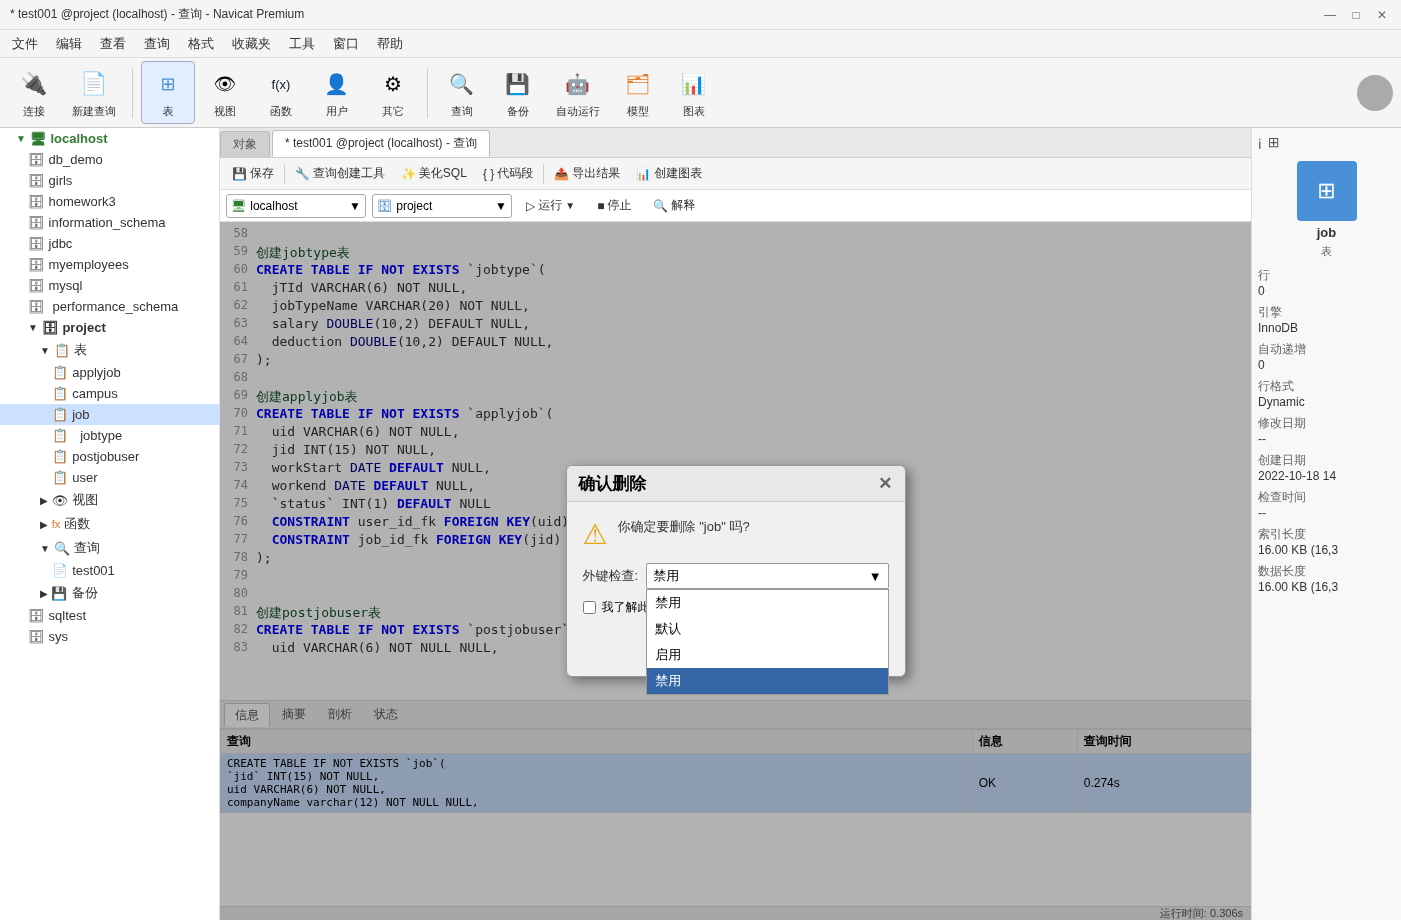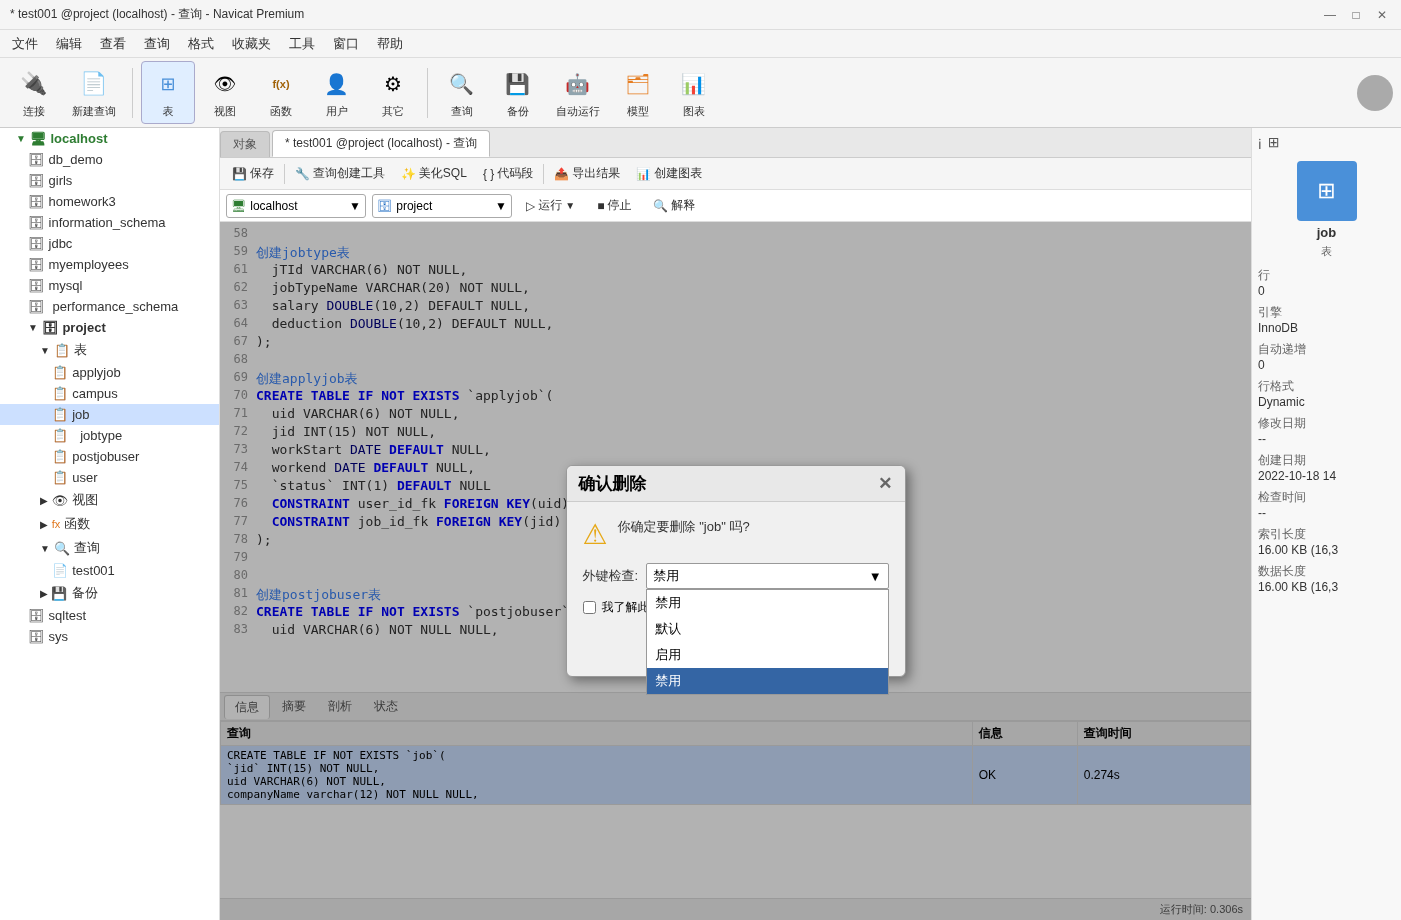--- a/index.html
+++ b/index.html
@@ -55,33 +55,33 @@
     .conn-select { height: 24px; border: 1px solid #aaa; border-radius: 3px; padding: 0 4px; font-size: 12px; background: #fff; display: flex; align-items: center; gap: 4px; min-width: 140px; cursor: pointer; }
     .run-btn { display: flex; align-items: center; gap: 3px; padding: 2px 8px; cursor: pointer; font-size: 12px; color: #333; }
 
     
     .code-area { flex: 1; overflow-y: auto; background: #fff; padding: 4px 0; font-family: Consolas, monospace; font-size: 13px; position: relative; }
     .code-line { display: flex; min-height: 18px; }
     .line-num { width: 36px; text-align: right; padding-right: 8px; color: #999; font-size: 12px; flex-shrink: 0; user-select: none; }
     .line-content { flex: 1; color: #333; white-space: pre; }
     .kw-blue { color: #0000ff; font-weight: bold; }
     .kw-dark { color: #000080; }
-    .comment { color: #3b82f6; }
+    .comment { color: #14532d; }
 
     
     .bottom-panel { height: 180px; border-top: 1px solid #ddd; background: #fff; }
     .bottom-tabs { height: 28px; display: flex; align-items: center; background: #f0f0f0; border-bottom: 1px solid #ddd; padding: 0 4px; gap: 2px; }
     .btab { padding: 3px 10px; font-size: 12px; cursor: pointer; border-radius: 3px; color: #555; }
     .btab.active { background: #fff; border: 1px solid #ccc; border-bottom: none; }
     .bottom-content { height: calc(180px - 28px); overflow-y: auto; }
     .result-table { width: 100%; border-collapse: collapse; font-size: 12px; }
     .result-table th { background: #f0f0f0; border: 1px solid #ddd; padding: 3px 6px; text-align: left; position: sticky; top: 0; }
     .result-table td { border: 1px solid #ddd; padding: 3px 6px; }
     .result-table tr.selected td { background: #cce0ff; }
-    .status-bar { height: 22px; background: #f0f0f0; border-top: 1px solid #ddd; display: flex; align-items: center; padding: 0 8px; font-size: 11px; color: #555; justify-content: flex-end; }
+    .status-bar { height: 14px; background: #f0f0f0; border-top: 1px solid #ddd; display: flex; align-items: center; padding: 0 8px; font-size: 11px; color: #555; justify-content: flex-end; }
 
     
     .right-panel { width: 150px; background: #f8f8f8; border-left: 1px solid #ddd; overflow-y: auto; flex-shrink: 0; padding: 6px; font-size: 12px; }
     .right-panel .rp-header { display: flex; gap: 6px; margin-bottom: 8px; }
     .rp-icon-btn { cursor: pointer; color: #555; font-size: 14px; }
     .rp-avatar { width: 60px; height: 60px; background: #4a90d9; border-radius: 4px; margin: 4px auto; display: flex; align-items: center; justify-content: center; }
     .rp-label { color: #666; margin-top: 6px; }
     .rp-value { color: #333; font-weight: 500; margin-bottom: 4px; }
     .rp-title { font-size: 13px; font-weight: bold; text-align: center; margin-bottom: 4px; color: #333; }
 
@@ -148,21 +148,21 @@
   <div class="tool-divider"></div>
   <div class="tool-group tool-active">
     <div class="tool-icon" style="font-size:18px; color:#4a90d9;">⊞</div>
     <span class="tool-label">表</span>
   </div>
   <div class="tool-group">
     <div class="tool-icon" style="font-size:18px;">👁</div>
     <span class="tool-label">视图</span>
   </div>
   <div class="tool-group">
-    <div class="tool-icon" style="font-size:11px; color:#a16207;font-weight:bold;">f(x)</div>
+    <div class="tool-icon" style="font-size:13px; color:#0f172a;">f(x)</div>
     <span class="tool-label">函数</span>
   </div>
   <div class="tool-group">
     <div class="tool-icon" style="font-size:20px;">👤</div>
     <span class="tool-label">用户</span>
   </div>
   <div class="tool-group">
     <div class="tool-icon" style="font-size:20px;">⚙</div>
     <span class="tool-label">其它</span>
   </div>
@@ -345,20 +345,24 @@
     <div style="flex:1; display:flex; flex-direction:column; overflow:hidden; position:relative;gap:26px;">
 
       <div class="code-area">
         <div class="code-line">
             <span class="line-num">58</span>
             <span class="line-content"></span>
           </div>
         <div class="code-line">
             <span class="line-num">59</span>
             <span class="line-content comment">创建jobtype表</span>
+          </div>
+        <div class="code-line">
+            <span class="line-num">60</span>
+            <span class="line-content"><span class="kw-blue">CREATE TABLE IF NOT EXISTS</span> `jobtype`(</span>
           </div>
         <div class="code-line">
             <span class="line-num">61</span>
             <span class="line-content">  jTId VARCHAR(6) NOT NULL,</span>
           </div>
         <div class="code-line">
             <span class="line-num">62</span>
             <span class="line-content">  jobTypeName VARCHAR(20) NOT NULL,</span>
           </div>
         <div class="code-line">

